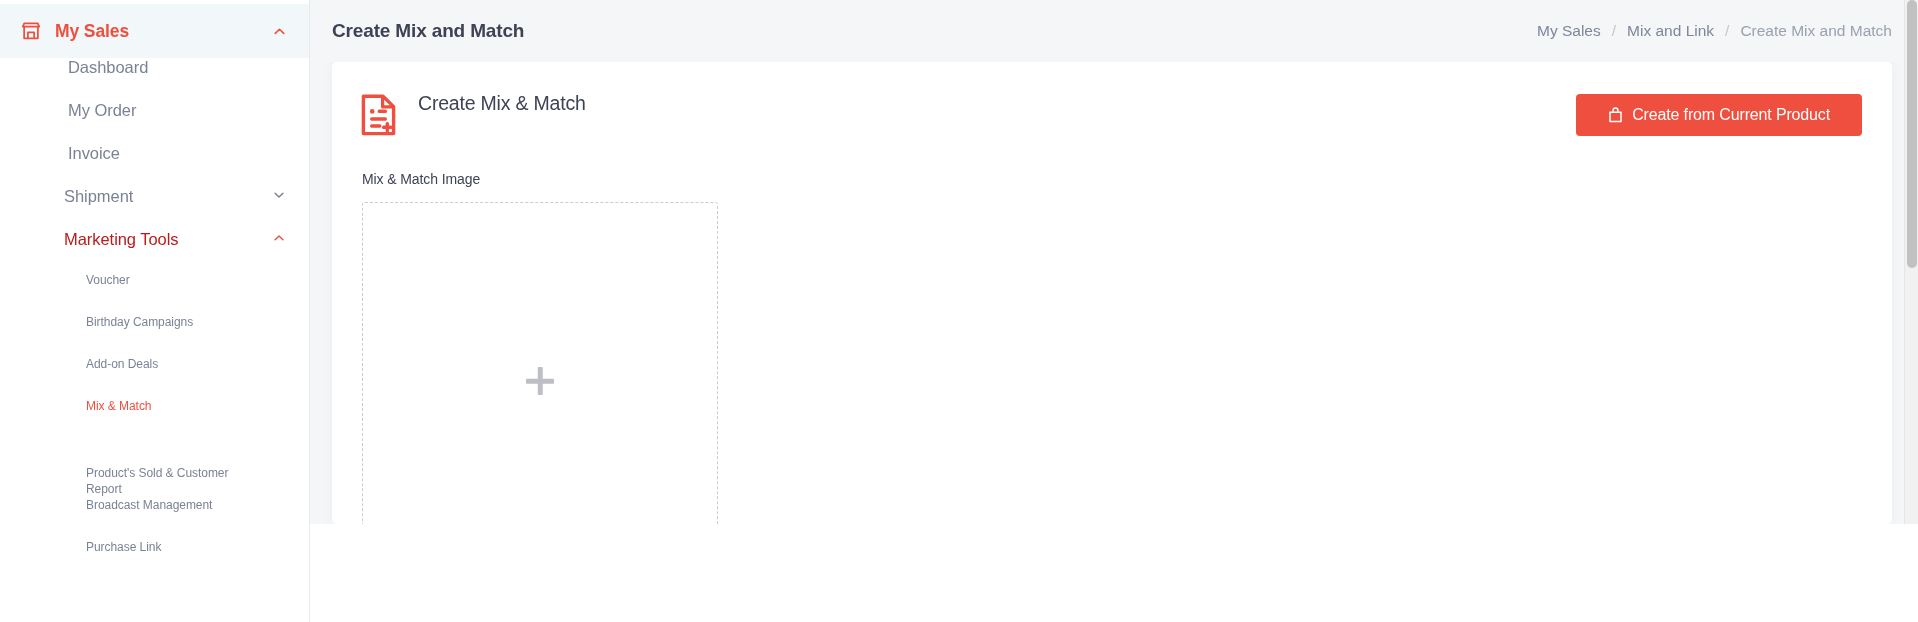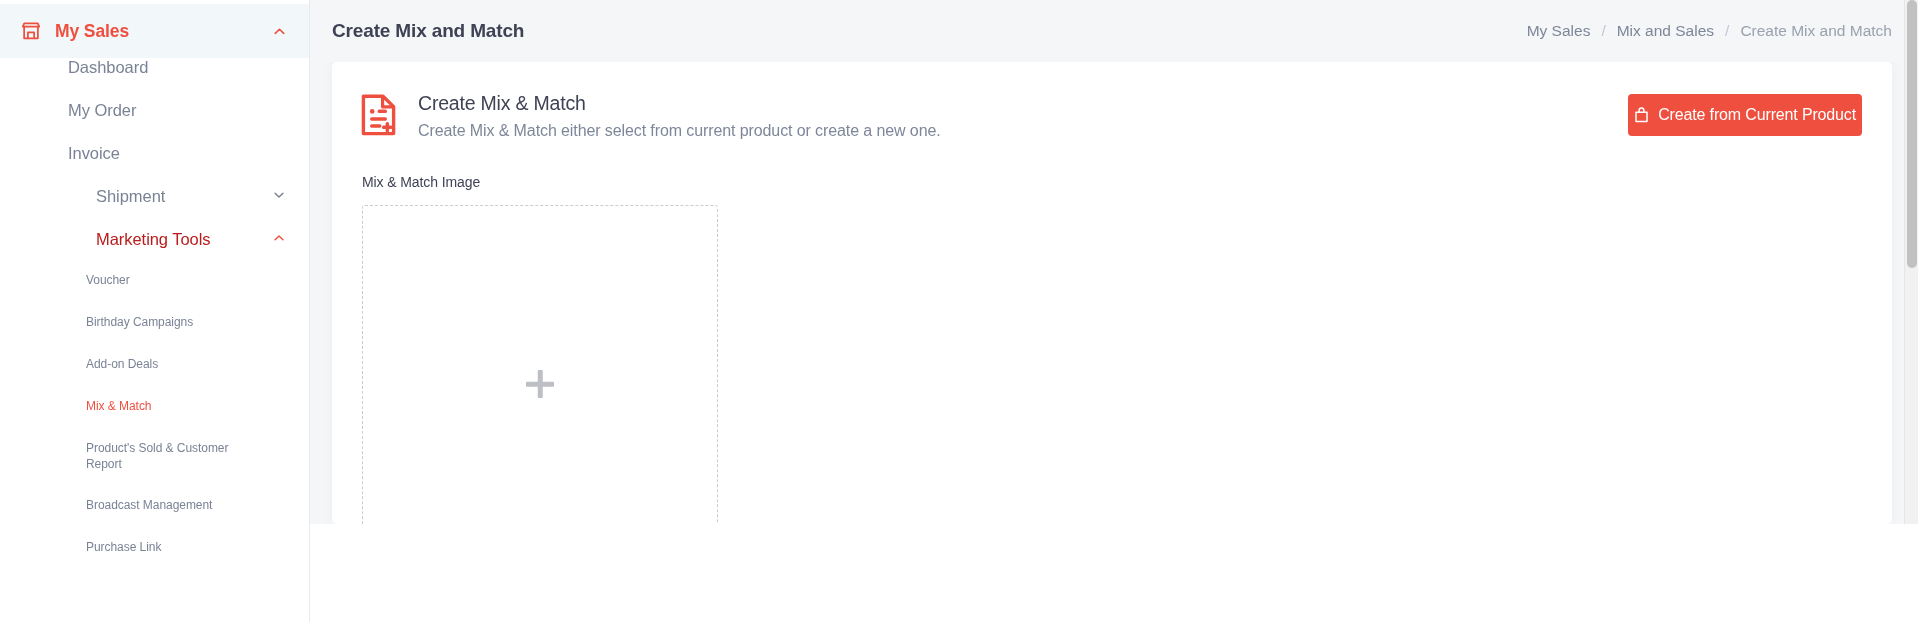--- a/index.html
+++ b/index.html
@@ -58,31 +58,31 @@
     align-items: flex-start;
     height: 43px;
     padding: 0 22px 0 68px;
     cursor: pointer;
     font-size: 16.5px;
     color: #7a8395;
     letter-spacing: -0.05px;
     white-space: nowrap;
   }
   .nav-item .lbl { flex: 1; }
-  .nav-item.group { padding-left: 96px; }
+  .nav-item.group { padding-left: 64px; }
   .nav-item.group.active .lbl { color: #b91c1c; }
   .nav-item.sub {
     padding-left: 86px;
     height: 42px;
     font-size: 12px;
   }
   .nav-item.sub.active .lbl { color: #ef4f3f; }
   .nav-item.sub.twoline {
     height: 57px;
-    align-items: flex-start;
+    align-items: flex-end;
   }
   .nav-item.sub.twoline .lbl {
     line-height: 1.32;
     white-space: normal;
     max-width: 150px;
   }
 
   
   .main {
     flex: 1;
@@ -156,21 +156,21 @@
     font-size: 16px;
     color: #7e8699;
     letter-spacing: -0.1px;
   }
   .btn-primary {
     background: #ef4f3f;
     color: #ffffff;
     border: none;
     border-radius: 4px;
     height: 42px;
-    padding: 0 6px;
+    padding: 0 32px;
     font-size: 16px;
     font-family: "Liberation Sans", sans-serif;
     font-weight: normal;
     display: inline-flex;
     align-items: center;
     gap: 9px;
     cursor: pointer;
     white-space: nowrap;
     margin-top: 3px;
     letter-spacing: -0.15px;
@@ -307,21 +307,21 @@
     </div>
   </nav>
 
   <section class="main">
 
     <div class="topbar">
       <div class="page-title">Create Mix and Match</div>
       <div class="breadcrumb">
         <span class="bc-item">My Sales</span>
         <span class="sep">/</span>
-        <span class="bc-item">Mix and Sales</span>
+        <span class="bc-item">Mix and Link</span>
         <span class="sep">/</span>
         <span class="bc-item current">Create Mix and Match</span>
       </div>
     </div>
 
     <div class="content">
       <div class="card">
 
         <div class="card-head">
           <span class="doc-icon">
@@ -331,21 +331,20 @@
               <circle cx="12.2" cy="18.4" r="2.3" fill="#ef4f3f"></circle>
               <rect x="17.6" y="16.6" width="9.4" height="3.5" rx="1.7" fill="#ef4f3f"></rect>
               <rect x="10" y="24.2" width="17" height="3.5" rx="1.7" fill="#ef4f3f"></rect>
               <rect x="10" y="31.2" width="11.5" height="3.5" rx="1.7" fill="#ef4f3f"></rect>
               <rect x="25.6" y="29" width="3.4" height="10.6" rx="1.6" fill="#ef4f3f"></rect>
               <rect x="22" y="32.6" width="10.6" height="3.4" rx="1.6" fill="#ef4f3f"></rect>
             </svg>
           </span>
           <div class="head-text">
             <div class="head-title">Create Mix &amp; Match</div>
-            <div class="head-sub">Create Mix &amp; Match either select from current product or create a new one.</div>
           </div>
           <button class="btn-primary">
             <span class="bag-icon">
               <svg viewBox="0 0 15 16" width="15" height="16" fill="none" stroke="#ffffff" stroke-width="1.5" stroke-linecap="round" stroke-linejoin="round">
                 <path d="M2 5.2 H13 V14.6 H2 Z"></path>
                 <path d="M5.1 5.2 V3.3 a2.4 2.4 0 0 1 4.8 0 V5.2"></path>
               </svg>
             </span>
             <span>Create from Current Product</span>
           </button>

